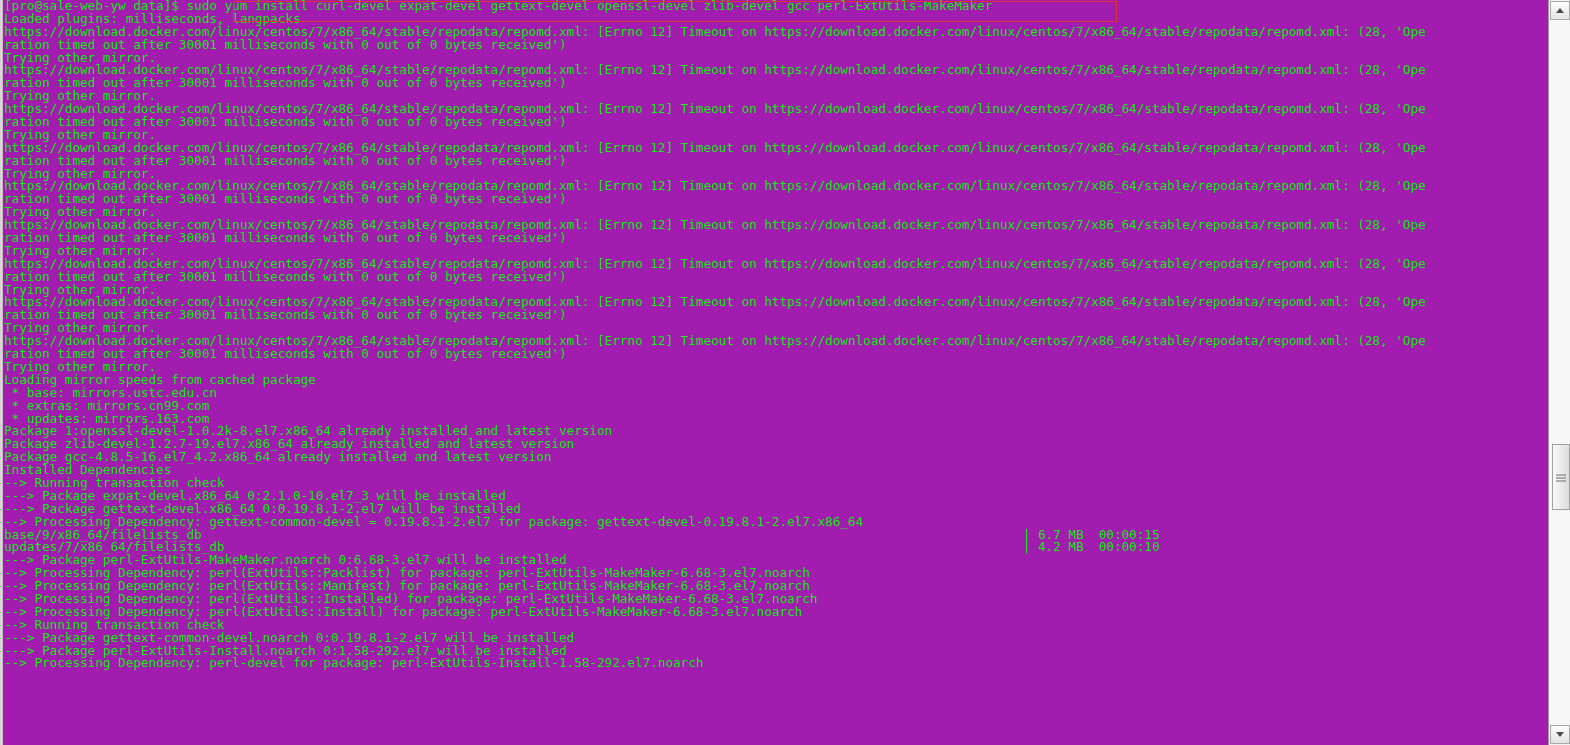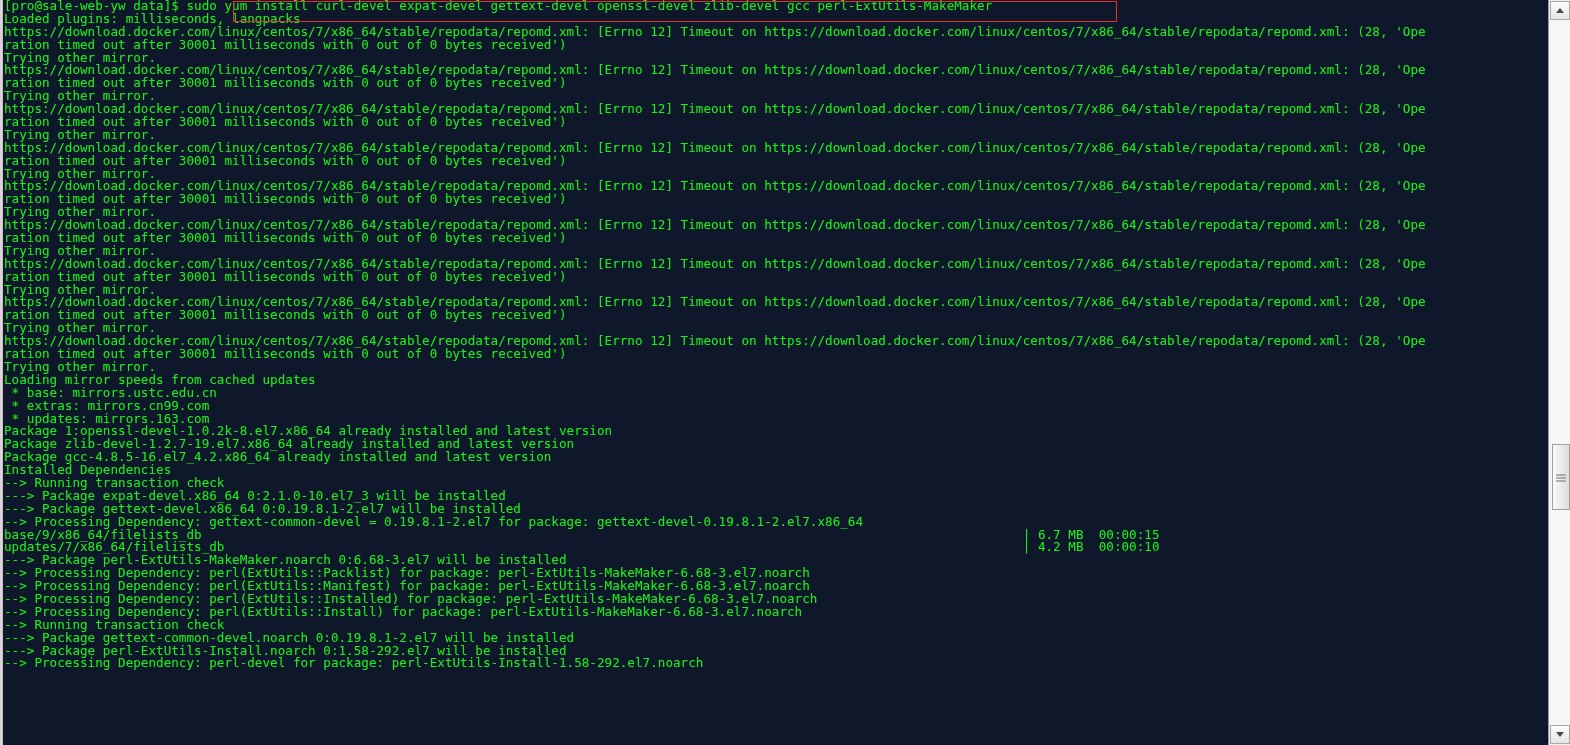--- a/index.html
+++ b/index.html
@@ -10,21 +10,21 @@
   body {
     width: 1570px;
     height: 745px;
     overflow: hidden;
     font-family: "DejaVu Sans Mono", "Liberation Mono", monospace;
   }
   #app {
     position: relative;
     width: 1570px;
     height: 745px;
-    background: #0f172a;
+    background: #a21caf;
     overflow: hidden;
   }
   
   .left-edge {
     position: absolute;
     left: 0; top: 0;
     width: 3px; height: 745px;
     background: linear-gradient(to right, #cfc6cc 0%, #e8e2e6 40%, #b9b0b6 100%);
     z-index: 5;
   }
@@ -155,21 +155,21 @@
       <span class="line">Trying other mirror.</span>
       <span class="line">https://download.docker.com/linux/centos/7/x86_64/stable/repodata/repomd.xml: [Errno 12] Timeout on https://download.docker.com/linux/centos/7/x86_64/stable/repodata/repomd.xml: (28, 'Ope</span>
       <span class="line">ration timed out after 30001 milliseconds with 0 out of 0 bytes received')</span>
       <span class="line">Trying other mirror.</span>
       <span class="line">https://download.docker.com/linux/centos/7/x86_64/stable/repodata/repomd.xml: [Errno 12] Timeout on https://download.docker.com/linux/centos/7/x86_64/stable/repodata/repomd.xml: (28, 'Ope</span>
       <span class="line">ration timed out after 30001 milliseconds with 0 out of 0 bytes received')</span>
       <span class="line">Trying other mirror.</span>
       <span class="line">https://download.docker.com/linux/centos/7/x86_64/stable/repodata/repomd.xml: [Errno 12] Timeout on https://download.docker.com/linux/centos/7/x86_64/stable/repodata/repomd.xml: (28, 'Ope</span>
       <span class="line">ration timed out after 30001 milliseconds with 0 out of 0 bytes received')</span>
       <span class="line">Trying other mirror.</span>
-      <span class="line">Loading mirror speeds from cached updates</span>
+      <span class="line">Loading mirror speeds from cached package</span>
       <span class="line"> * base: mirrors.ustc.edu.cn</span>
       <span class="line"> * extras: mirrors.cn99.com</span>
       <span class="line"> * updates: mirrors.163.com</span>
       <span class="line">Package 1:openssl-devel-1.0.2k-8.el7.x86_64 already installed and latest version</span>
       <span class="line">Package zlib-devel-1.2.7-19.el7.x86_64 already installed and latest version</span>
       <span class="line">Package gcc-4.8.5-16.el7_4.2.x86_64 already installed and latest version</span>
       <span class="line">Installed Dependencies</span>
       <span class="line">--&gt; Running transaction check</span>
       <span class="line">---&gt; Package expat-devel.x86_64 0:2.1.0-10.el7_3 will be installed</span>
       <span class="line">---&gt; Package gettext-devel.x86_64 0:0.19.8.1-2.el7 will be installed</span>

